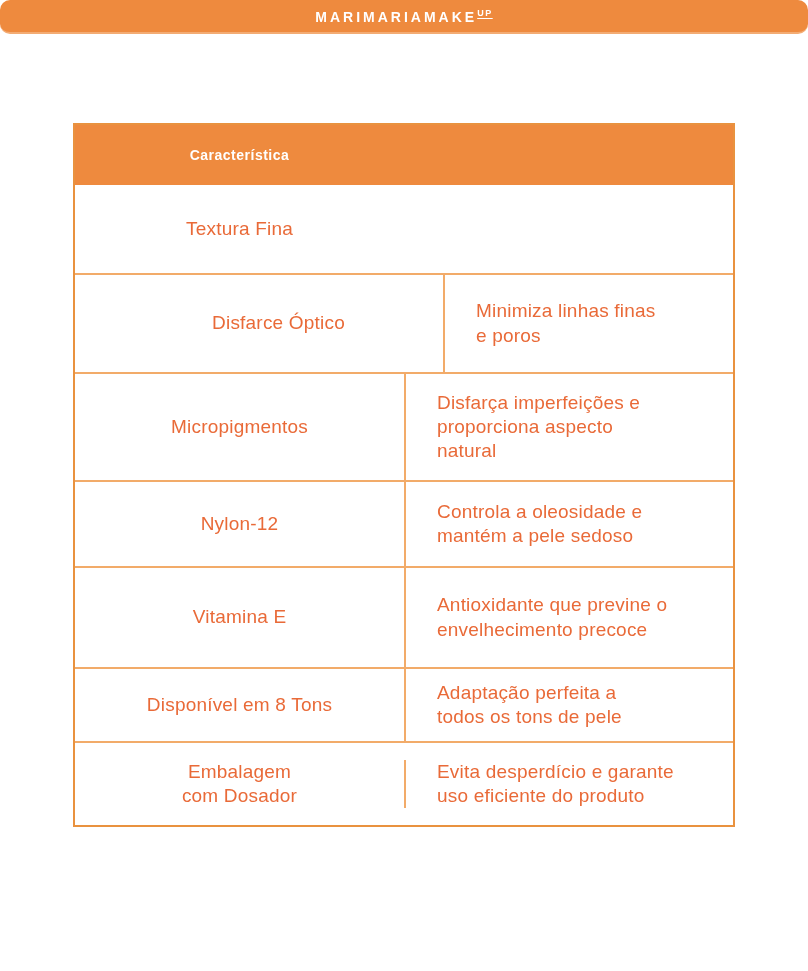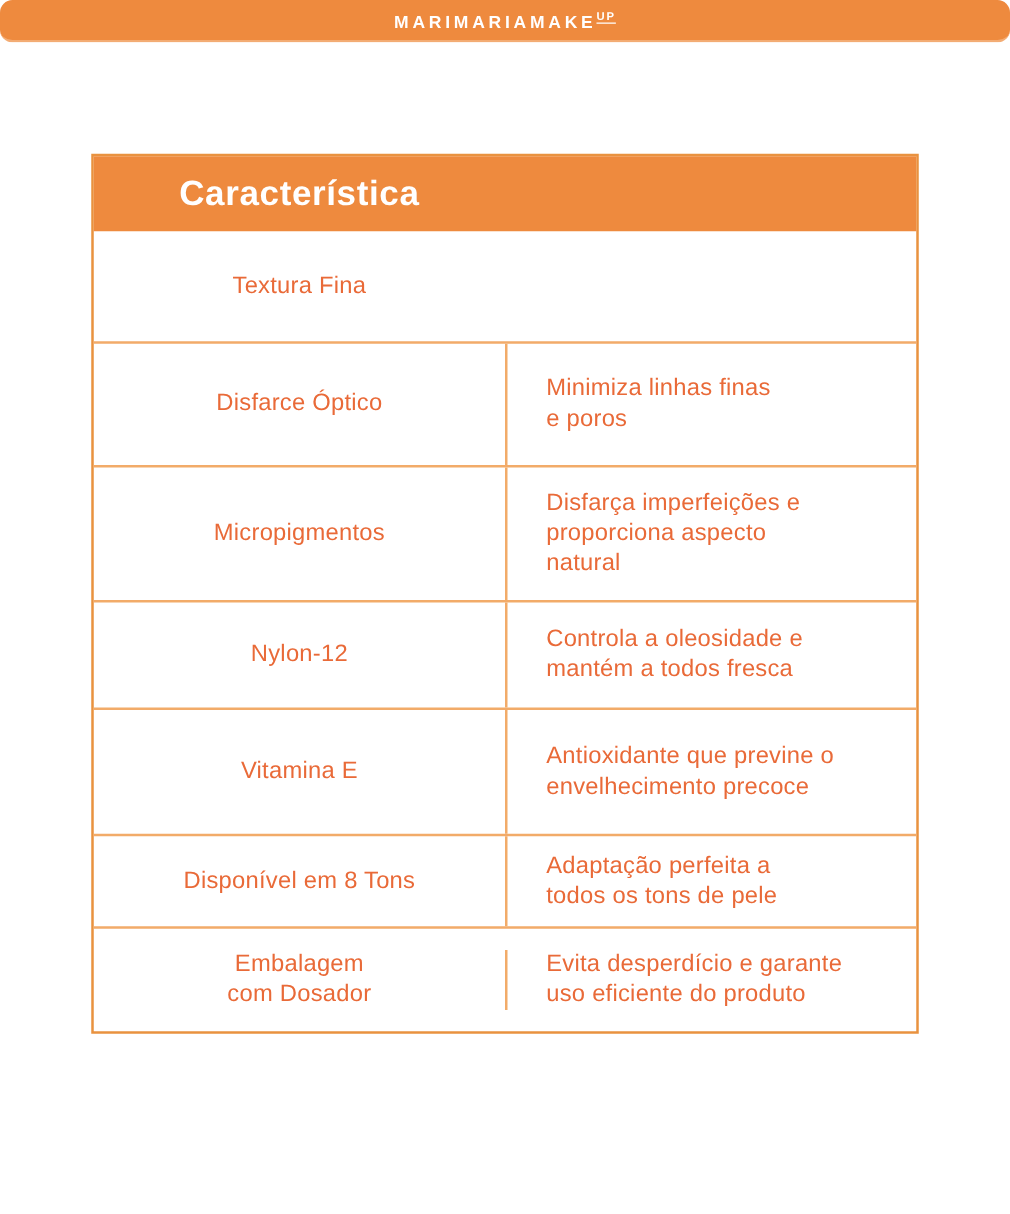--- a/index.html
+++ b/index.html
@@ -44,34 +44,34 @@
     background:#ffffff;
   }
   .thead {
     display:flex;
     height:60px;
     background:#EE8A3E;
   }
   .th {
     display:flex; align-items:center; justify-content:center;
     color:#ffffff;
-    font-size:28px;
+    font-size:14px;
     font-weight:bold;
     letter-spacing:0.5px;
   }
   .th.feature { width:329px; }
   .th.benefit { flex:1; border-left:2px solid #DF7A30; }
 
   .row {
     display:flex;
     border-top:2px solid #F2AB69;
   }
   .row:first-child { border-top:none;border-radius:11px; }
   .row:nth-child(1) { height:88px; }
-  .row:nth-child(2) { height:99px; }
+  .row:nth-child(2) { height:99px;padding-left:39px; }
   .row:nth-child(3) { height:108px; }
   .row:nth-child(4) { height:86px; }
   .row:nth-child(5) { height:101px; }
   .row:nth-child(6) { height:74px; }
   .row:nth-child(7) { height:84px;align-items:center; }
 
   .cell {
     color:#E96A38;
     font-size:19px;
     line-height:1.28;
@@ -118,21 +118,21 @@
   <div class="row">
     <div class="cell feature">Micropigmentos</div>
     <div class="cell benefit">Disfarça imperfeições e
 proporciona aspecto
 natural</div>
   </div>
 
   <div class="row">
     <div class="cell feature">Nylon-12</div>
     <div class="cell benefit">Controla a oleosidade e
-mantém a todos fresca</div>
+mantém a pele sedoso</div>
   </div>
 
   <div class="row">
     <div class="cell feature">Vitamina E</div>
     <div class="cell benefit">Antioxidante que previne o
 envelhecimento precoce</div>
   </div>
 
   <div class="row">
     <div class="cell feature">Disponível em 8 Tons</div>

